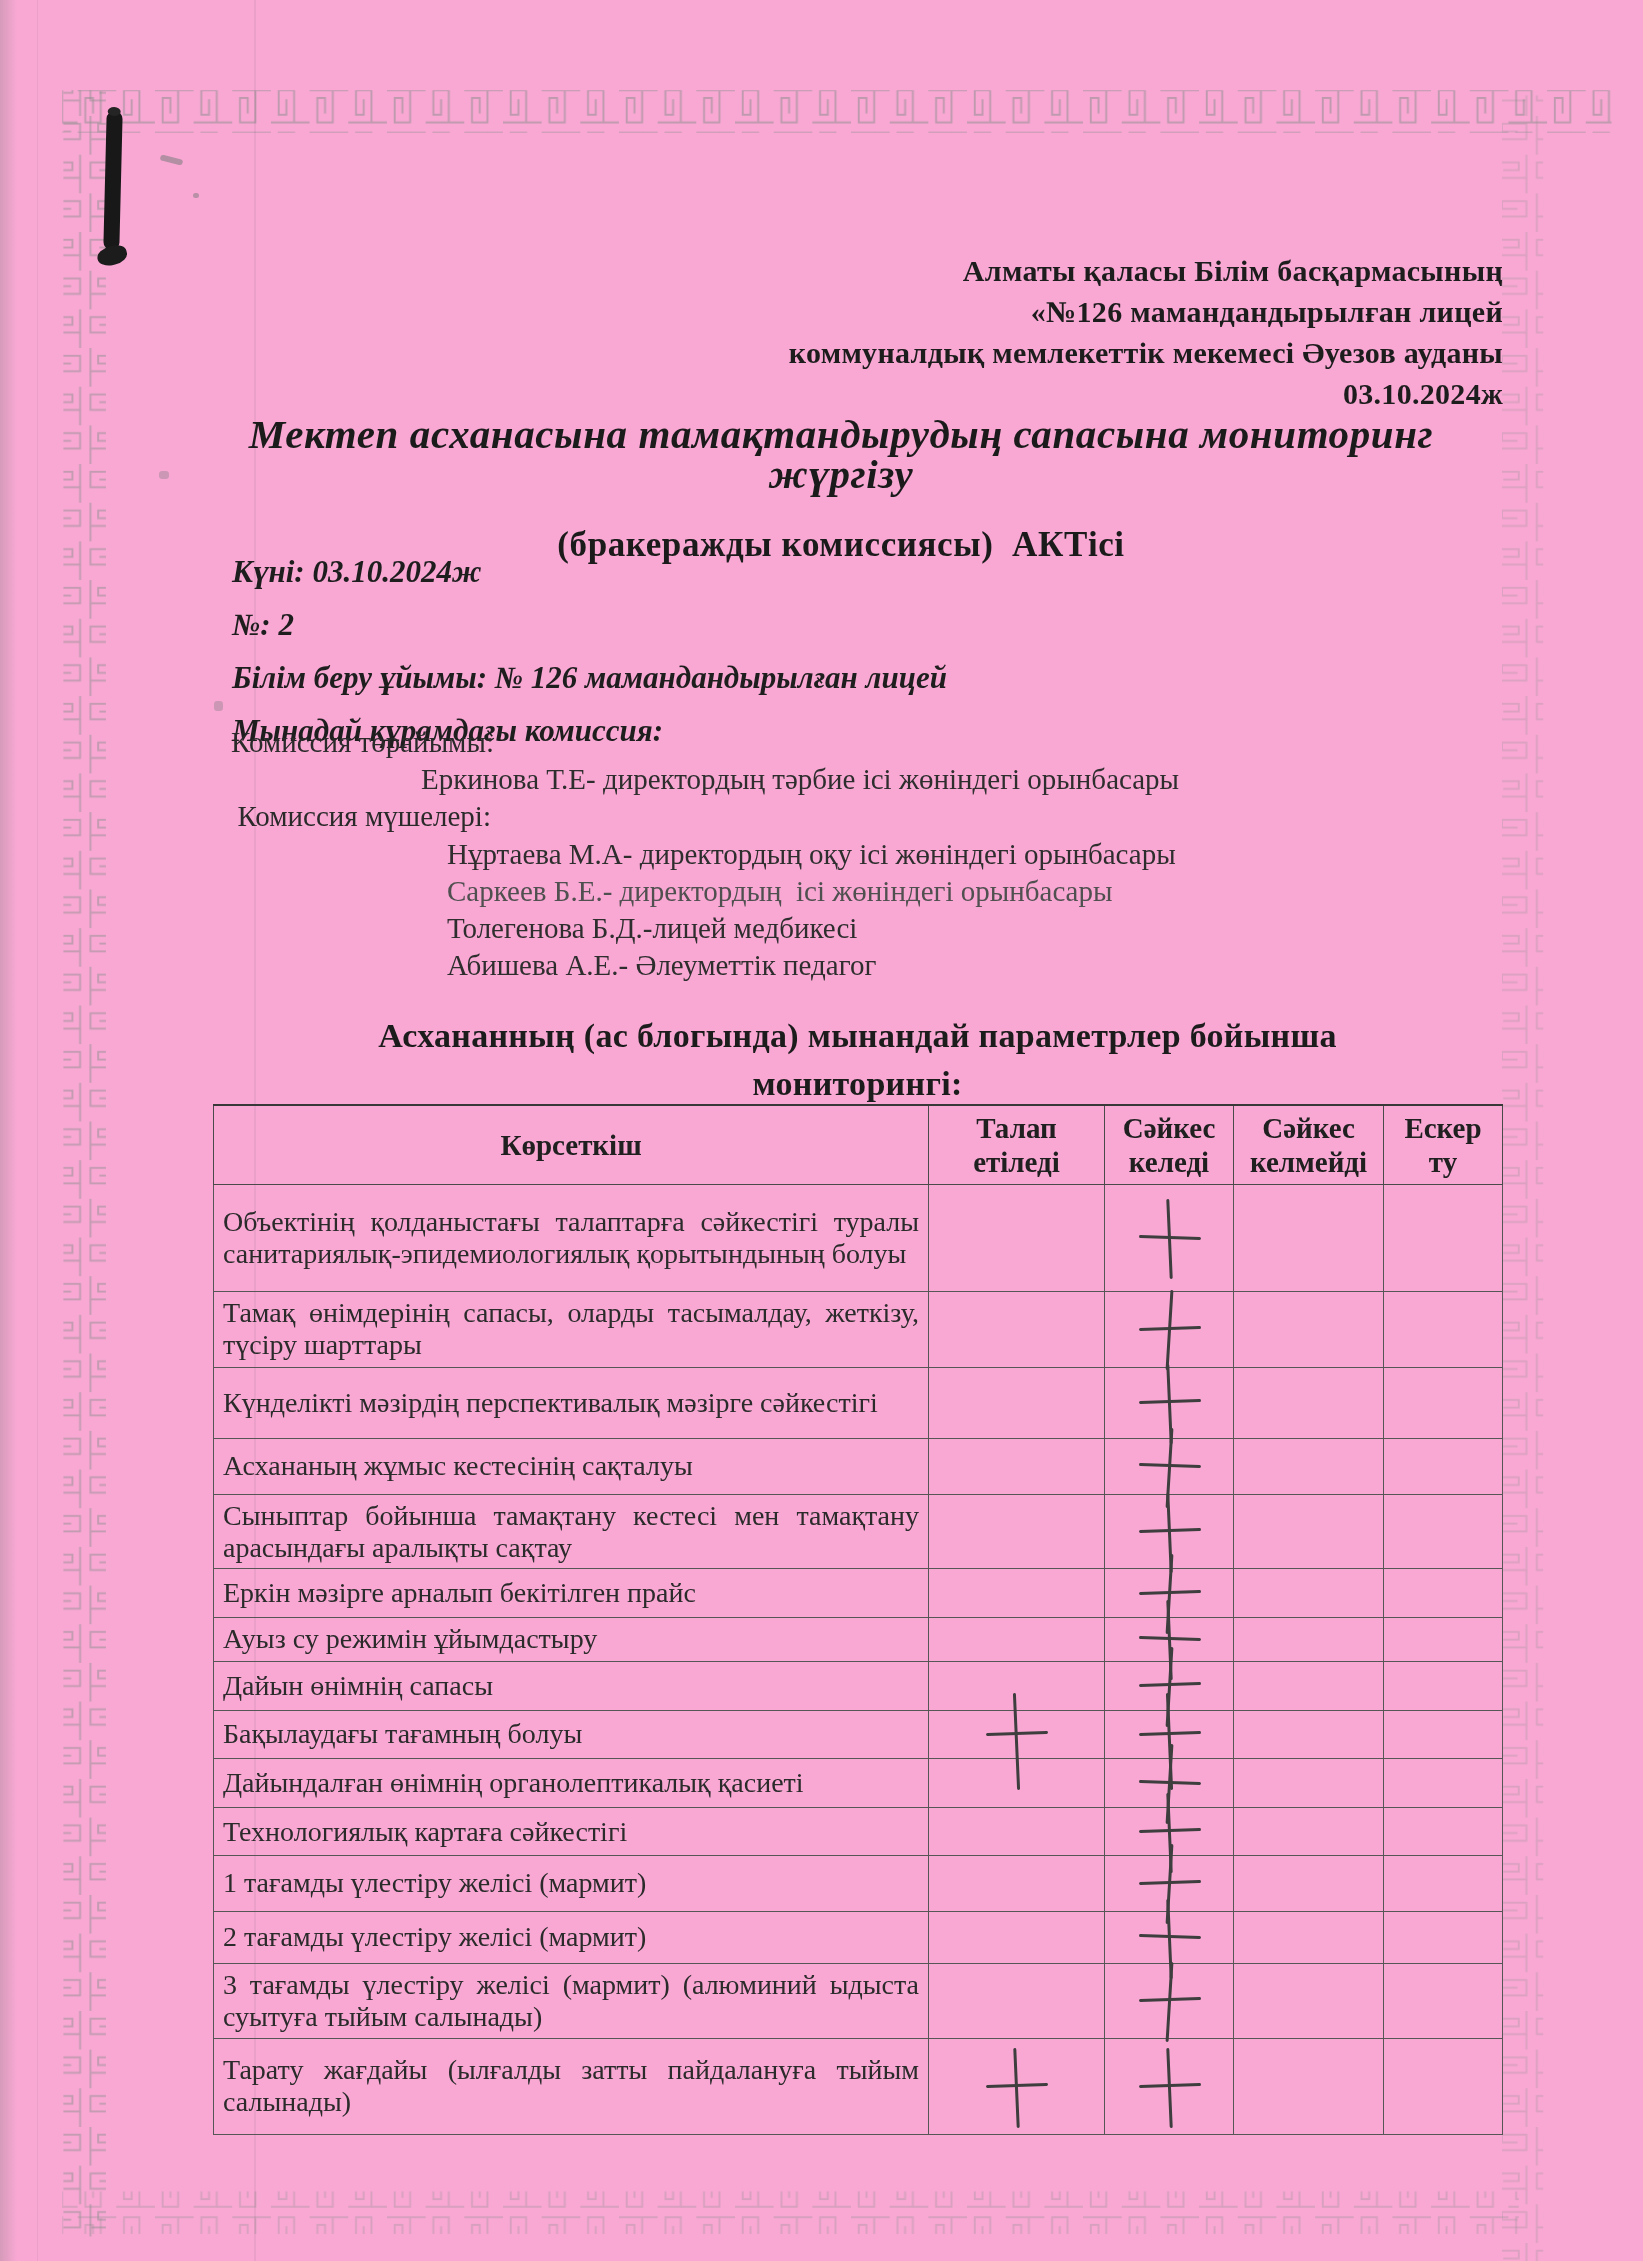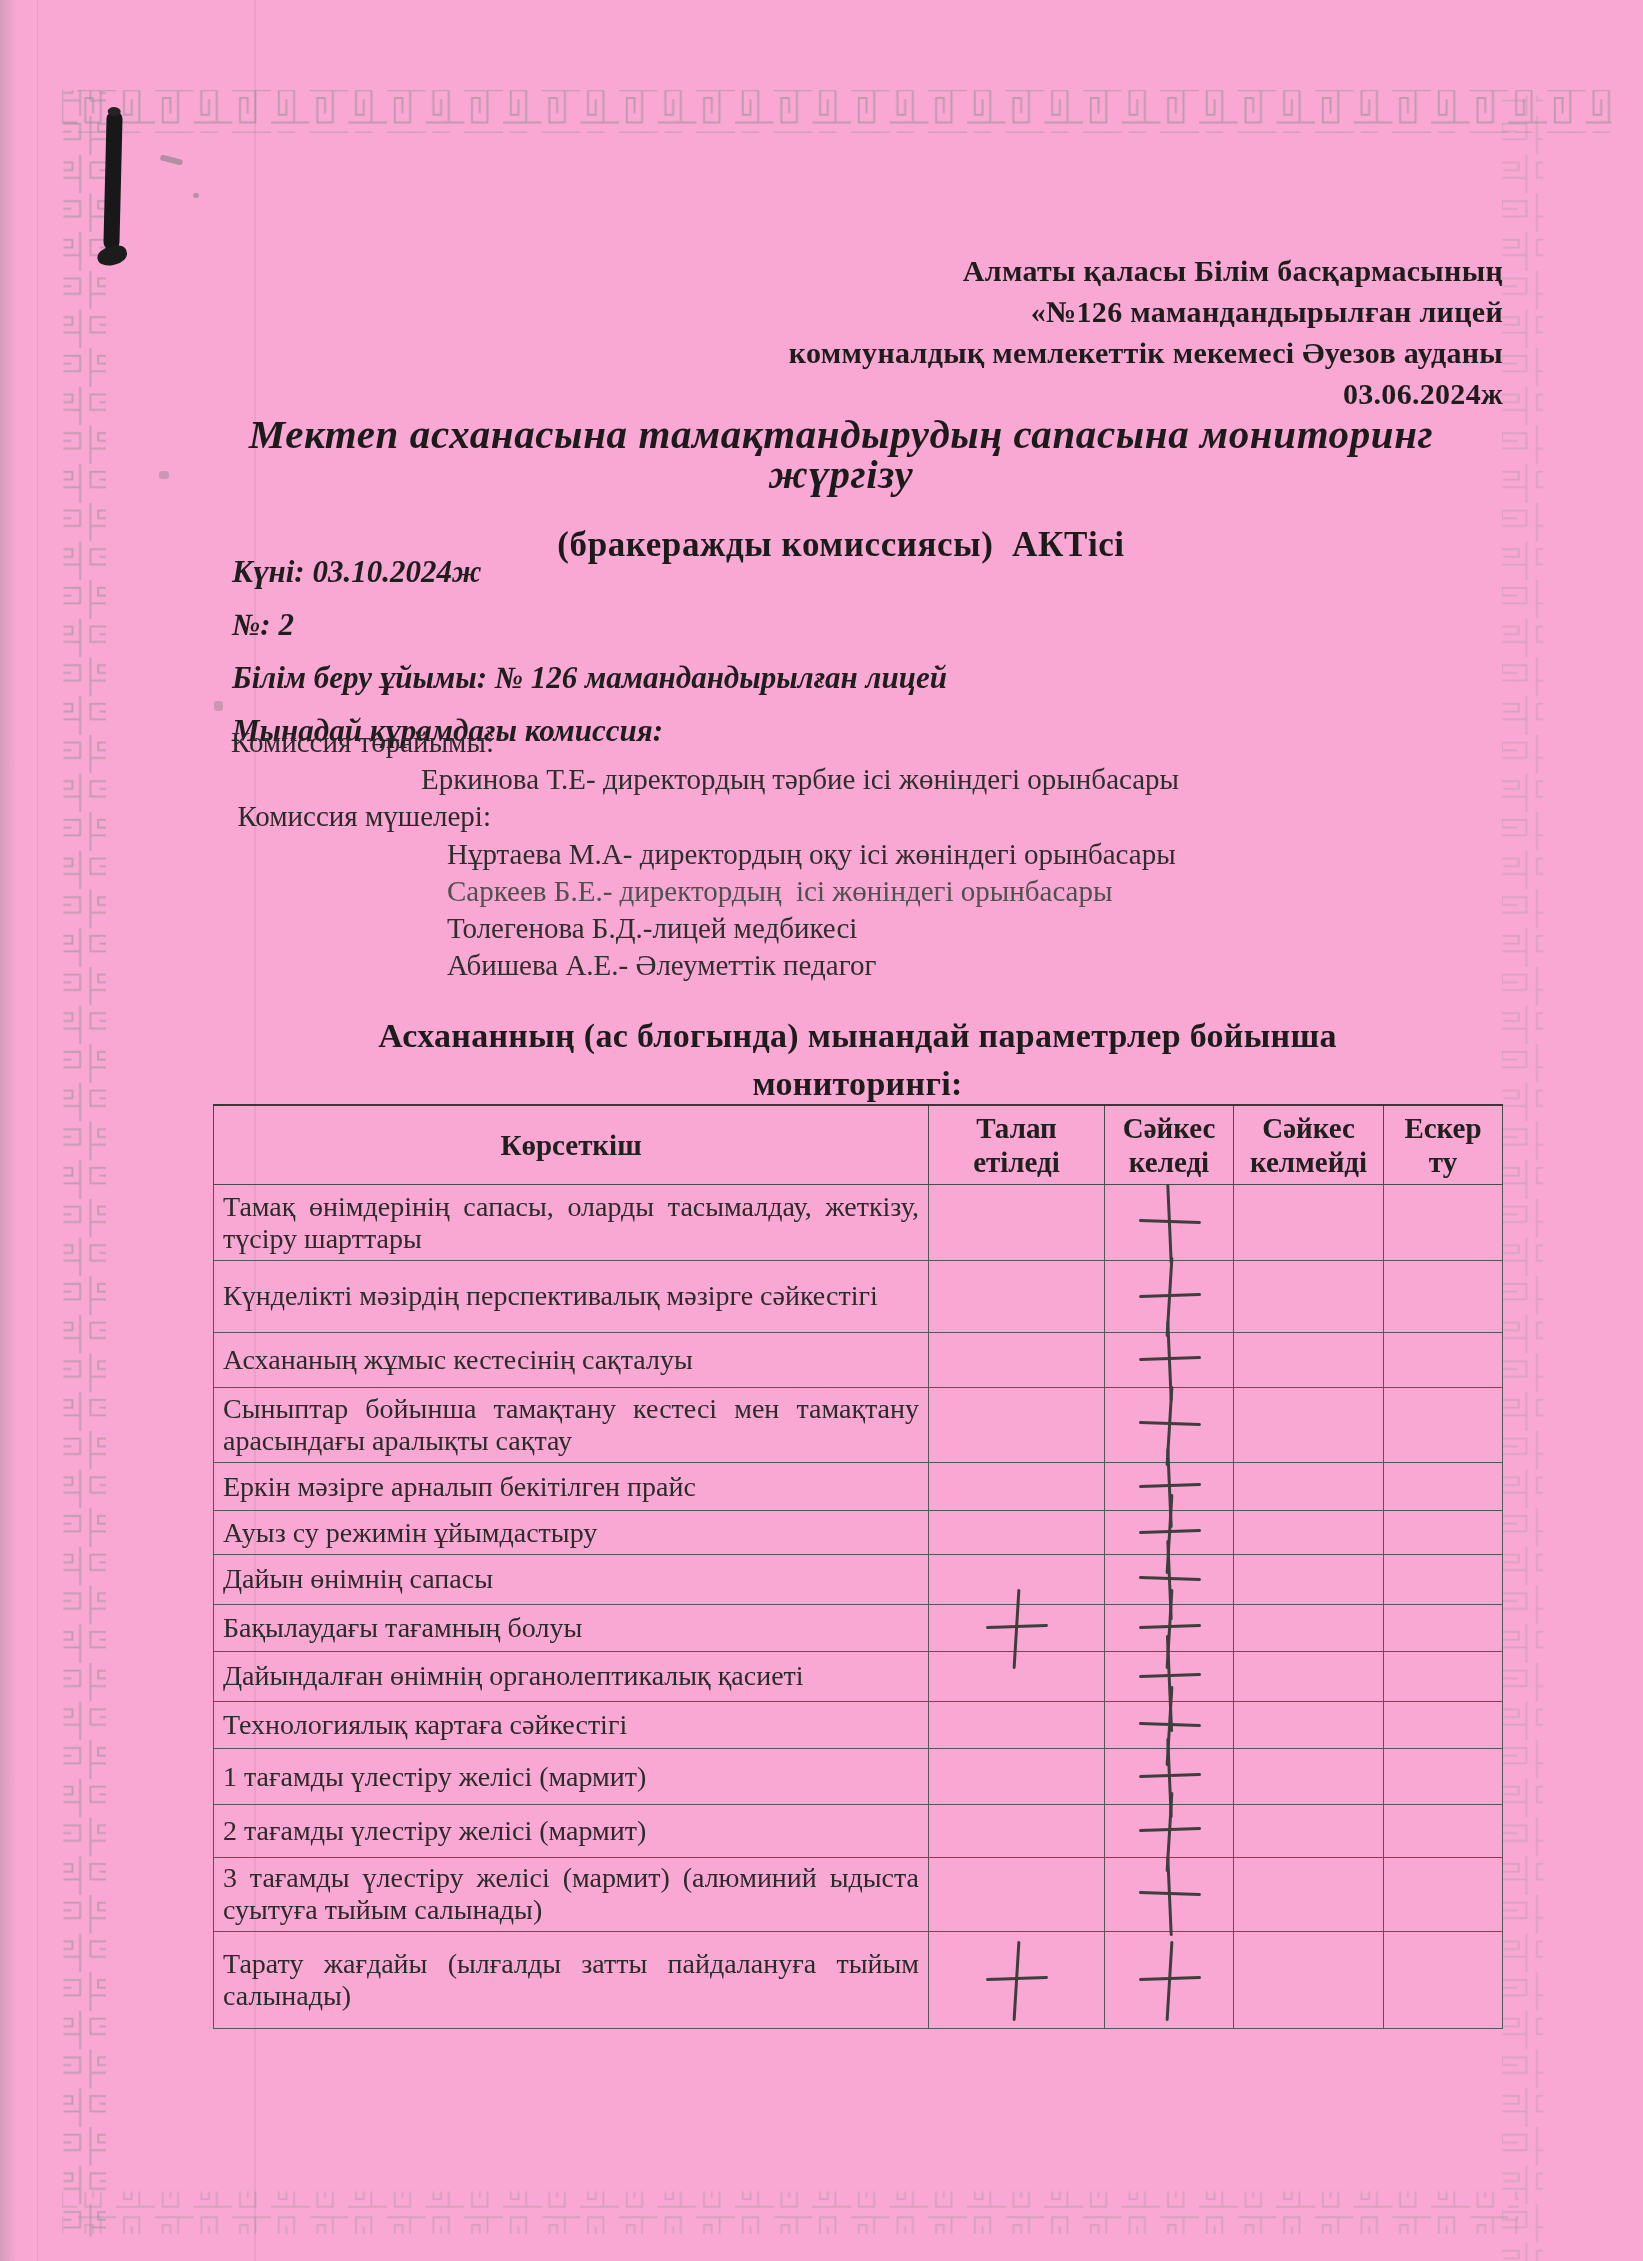--- a/index.html
+++ b/index.html
@@ -127,21 +127,21 @@
   <div class="pen-mark"></div>
   <div class="speck speck-1"></div>
   <div class="speck speck-2"></div>
   <div class="speck speck-3"></div>
   <div class="speck speck-4"></div>
 
   <div class="org-header">
     <div>Алматы қаласы Білім басқармасының</div>
     <div>«№126 мамандандырылған лицей</div>
     <div>коммуналдық мемлекеттік мекемесі Әуезов ауданы</div>
-    <div>03.06.2024ж</div>
+    <div>03.10.2024ж</div>
   </div>
 
   <div class="doc-title">
     <div class="t1">Мектеп асханасына тамақтандырудың сапасына мониторинг жүргізу</div>
     <div class="t2">(бракеражды комиссиясы)  АКТісі</div>
   </div>
 
   <div class="meta">
     <div class="meta-line">Күні: 03.10.2024ж</div>
     <div class="meta-line">№: 2</div>
@@ -189,20 +189,27 @@
           <div>Сәйкес</div>
           <div>келмейді</div>
         </th>
         <th>
           <div>Ескер</div>
           <div>ту</div>
         </th>
       </tr>
     </thead>
     <tbody>
+      <tr class="h160">
+        <td class="desc">Объектінің қолданыстағы талаптарға сәйкестігі туралы санитариялық-эпидемиологиялық қорытындының болуы</td>
+        <td class="mark"></td>
+        <td class="mark"><span class="cross"></span></td>
+        <td class="mark"></td>
+        <td class="mark"></td>
+      </tr>
       <tr class="h112">
         <td class="desc">Тамақ өнімдерінің сапасы, оларды тасымалдау, жеткізу, түсіру шарттары</td>
         <td class="mark"></td>
         <td class="mark"><span class="cross"></span></td>
         <td class="mark"></td>
         <td class="mark"></td>
       </tr>
       <tr class="h106">
         <td class="desc">Күнделікті мәзірдің перспективалық мәзірге сәйкестігі</td>
         <td class="mark"></td>

